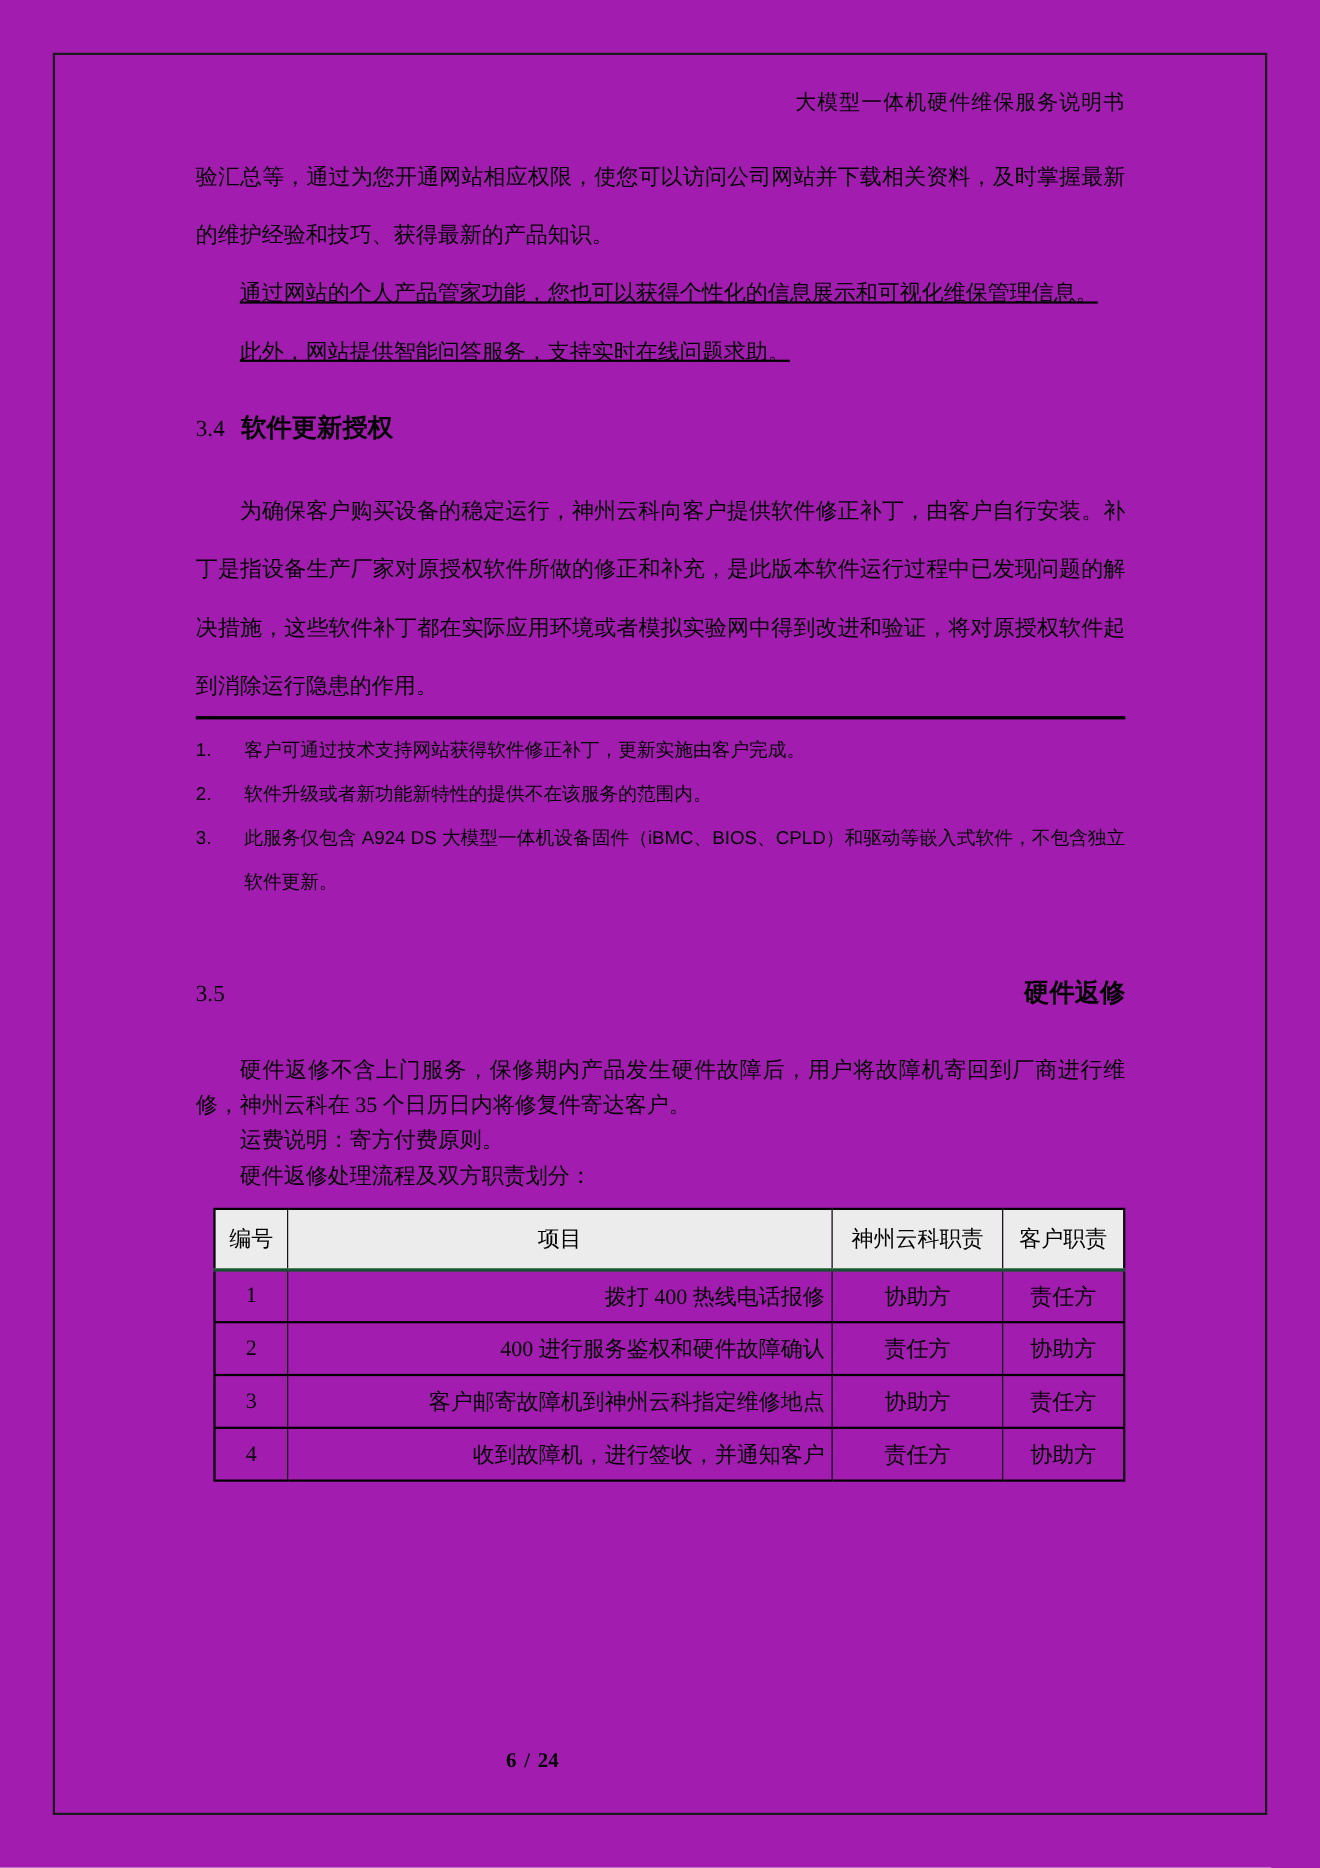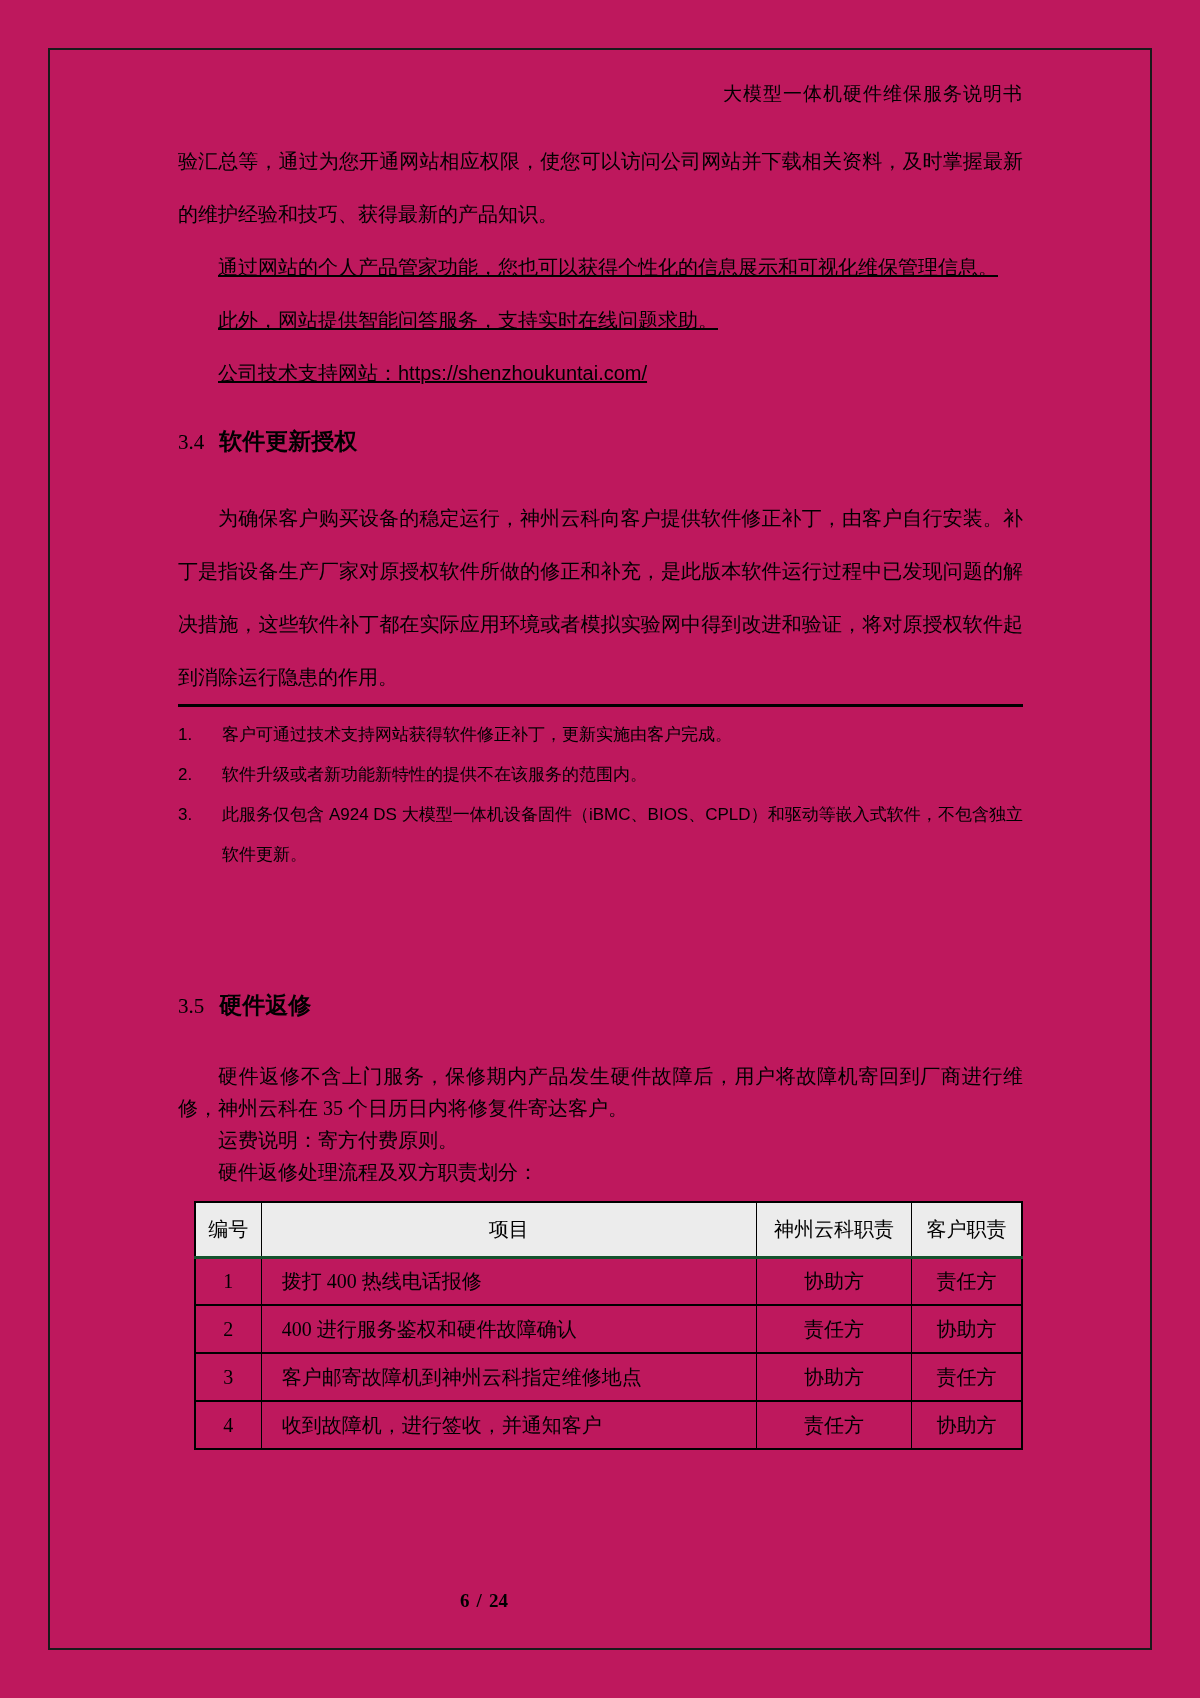--- a/index.html
+++ b/index.html
@@ -1,19 +1,19 @@
 <!DOCTYPE html>
 <html><head>
 <meta charset="utf-8">
 <style>
   * { margin:0; padding:0; box-sizing:border-box; }
   html,body { background:#fbfbf9; }
   body { font-family:"Liberation Sans", sans-serif; color:#000; }
   .page {
-    position:relative; width:1200px; height:1698px; background:#be185d;
+    position:relative; width:1200px; height:1698px; background:#a21caf;
     overflow:hidden;
   }
   .frame {
     position:absolute; left:48px; top:48px; width:1104px; height:1602px;
     border:2px solid #1a1a1a; pointer-events:none;
   }
   .content { position:absolute; left:178px; top:0; width:845px; }
 
   .doc-header {
     margin-top:82px; text-align:right;
@@ -23,21 +23,21 @@
 
   .intro { margin-top:30px; font-size:20px; line-height:53px; text-align:justify; }
   .intro p { margin:0; }
   .intro p.indent { text-indent:2em;text-decoration:underline; }
 
   .sec-heading { display:flex; align-items:baseline; font-weight:bold; font-size:23px; line-height:32px; }
   .sec-heading .sec-num {
     font-family:"Liberation Serif", serif; font-weight:normal; font-size:21px; margin-right:15px;
   }
   .h34 { margin-top:25px; }
-  .h35 { margin-top:114px; }
+  .h35 { margin-top:64px;justify-content:space-between; }
 
   .sec-body { margin-top:34px; font-size:20px; line-height:53px; text-align:justify; }
   .sec-body p { text-indent:2em; }
 
   .rule { margin-top:0px; height:3px; background:#000; width:100%; }
 
   .note-label { margin-top:12px; font-size:17px; font-weight:bold; line-height:24px; }
   .notes { margin-top:8px; font-size:17px; line-height:40px; }
   .note-item { display:flex; }
   .note-item .num { width:44px; flex:0 0 44px; }
@@ -57,21 +57,21 @@
     border-top:2px solid #000; border-bottom:2px solid #000;
     text-align:center; vertical-align:middle; font-weight:normal;
     padding:0 6px;
   }
   .duty-table th { background:#ececec; height:55px; border-bottom:3px solid #14532d; }
   .duty-table td { height:48px; }
   .duty-table .c0 { width:66px; }
   .duty-table .c1 { width:494px; }
   .duty-table .c2 { width:155px;margin-left:24px; }
   .duty-table .c3 { width:110px; }
-  .duty-table td.c1 { text-align:left; padding-left:20px; }
+  .duty-table td.c1 { text-align:right; padding-left:20px; }
 
   .doc-footer {
     position:absolute; left:0; top:1590px; width:968px; text-align:center;
     font-family:"Liberation Serif", serif; font-size:19px; font-weight:bold;
   }
   .doc-footer .sep { padding:0 7px; }
 </style>
 </head>
 <body>
 
@@ -79,21 +79,20 @@
   <div class="frame"></div>
 
   <div class="content">
 
     <div class="doc-header">大模型一体机硬件维保服务说明书</div>
 
     <div class="intro">
       <p>验汇总等，通过为您开通网站相应权限，使您可以访问公司网站并下载相关资料，及时掌握最新的维护经验和技巧、获得最新的产品知识。</p>
       <p class="indent">通过网站的个人产品管家功能，您也可以获得个性化的信息展示和可视化维保管理信息。</p>
       <p class="indent">此外，网站提供智能问答服务，支持实时在线问题求助。</p>
-      <p class="indent">公司技术支持网站：https://shenzhoukuntai.com/</p>
     </div>
 
     <div class="sec-heading h34">
       <span class="sec-num">3.4</span>
       <span class="sec-title">软件更新授权</span>
     </div>
 
     <div class="sec-body">
       <p>为确保客户购买设备的稳定运行，神州云科向客户提供软件修正补丁，由客户自行安装。补丁是指设备生产厂家对原授权软件所做的修正和补充，是此版本软件运行过程中已发现问题的解决措施，这些软件补丁都在实际应用环境或者模拟实验网中得到改进和验证，将对原授权软件起到消除运行隐患的作用。</p>
     </div>

